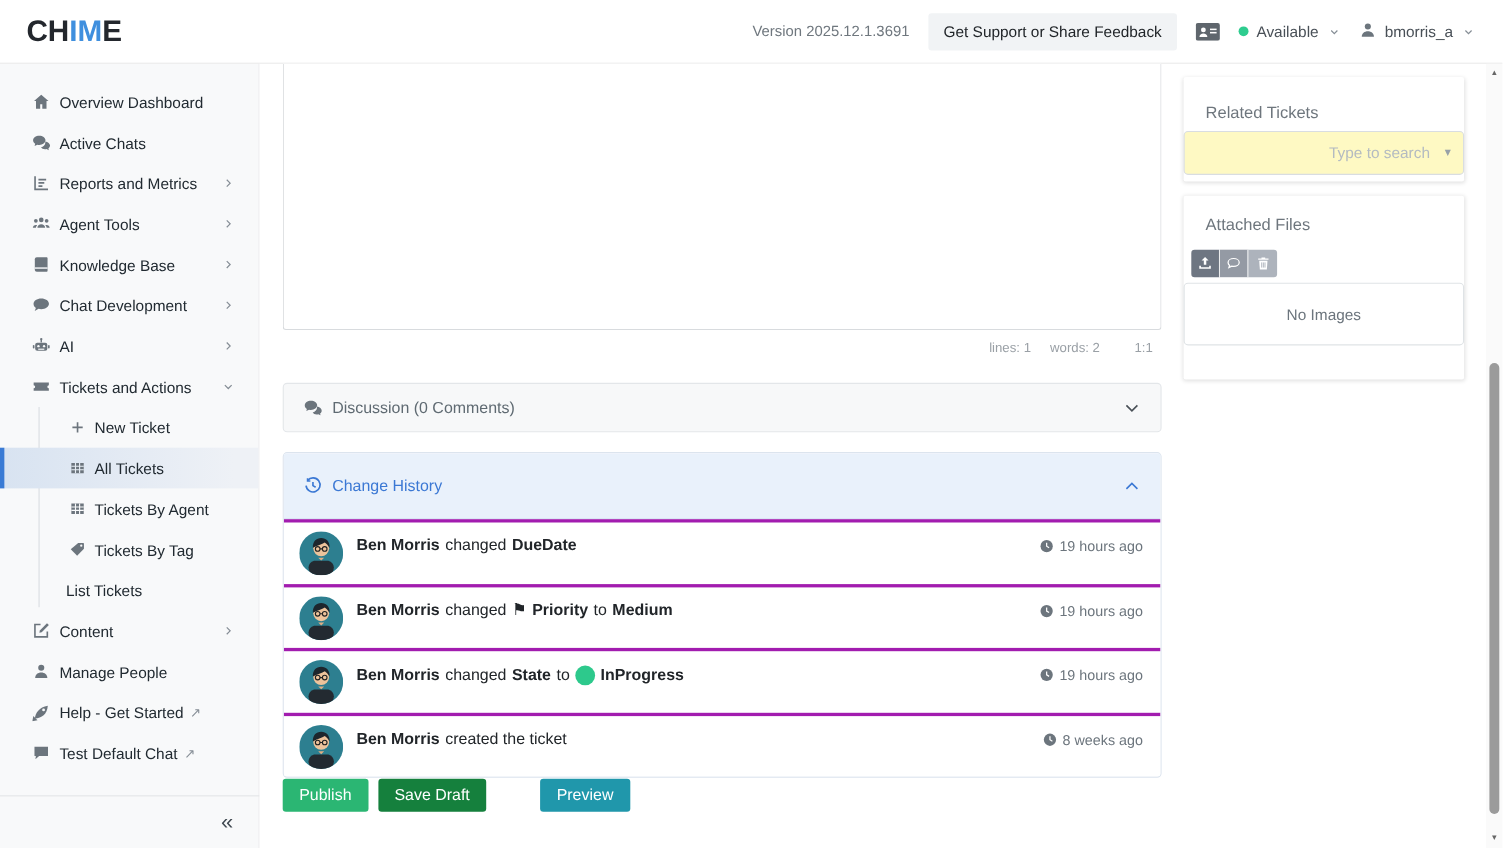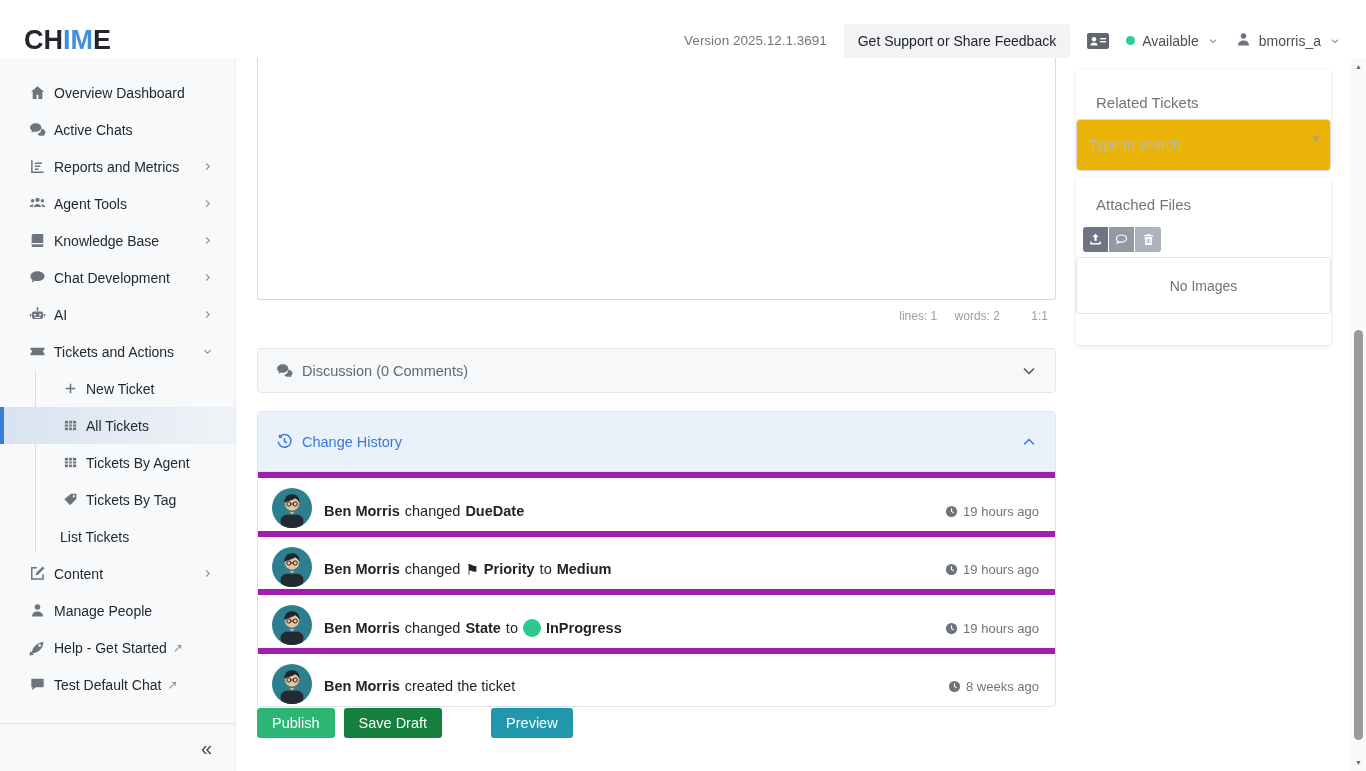--- a/index.html
+++ b/index.html
@@ -1,21 +1,21 @@
 <!DOCTYPE html>
 <html><head>
 <meta charset="utf-8">
 <style>
   * { margin:0; padding:0; box-sizing:border-box; }
   html,body { width:1366px; height:771px; overflow:hidden; background:#fff;
               font-family:"Liberation Sans", sans-serif; }
   .screen { position:relative; width:1366px; height:771px; }
 
   
-  .header { position:absolute; top:12px; left:0; width:1366px; height:58px;
+  .header { position:absolute; top:0; left:0; width:1366px; height:58px;
             background:#fff; border-bottom:1px solid #e8e8e8;
             display:flex; align-items:center; padding:0 26px 0 24px; }
   .logo { font-size:27px; font-weight:800; letter-spacing:0px; color:#23272d; }
   .logo .lg-blue { color:#3f8fde; }
   .header-right { margin-left:auto; display:flex; align-items:center; gap:17px; }
   .version { font-size:13.5px; color:#6f777e; }
   .support-btn { background:#f1f3f5; border:none; border-radius:3px;
                  font-size:14px; color:#212529; padding:9px 14px; cursor:pointer;
                  font-family:inherit; }
   .hdr-item { display:flex; align-items:center; gap:7px; font-size:14px; color:#495057; cursor:pointer; }
@@ -60,22 +60,22 @@
                 border-radius:4px; font-size:14.5px; color:#5f6a72; }
   .bar-icon { display:inline-flex; width:17px; height:17px; margin-right:9px; }
   .bar-icon svg { width:100%; height:100%; }
   .bar-chev { margin-left:auto; display:inline-flex; }
 
   .history { position:absolute; left:21px; top:353px; width:799px;
              border:1px solid #dce4ee; border-radius:4px; overflow:hidden; background:#fff; }
   .history-head { height:60px; background:#e9f1fb; display:flex; align-items:center;
                   padding:0 18px; font-size:14.5px; color:#3b78d4; cursor:pointer;
                   border-bottom:1px solid #d9e5f4; }
-  .entry { display:flex; align-items:center; height:58.5px; padding:8px 16px 0 14px;
-           border-top:6px solid #a21caf; background:#fff; }
+  .entry { display:flex; align-items:flex-start; height:58.5px; padding:8px 16px 0 14px;
+           border-top:3px solid #a21caf; background:#fff; }
   .entry:first-of-type { border-top:none; }
   .avatar { width:40px; height:40px; border-radius:50%; overflow:hidden; flex:0 0 40px; }
   .avatar svg { width:40px; height:40px; display:block; }
   .etext { display:flex; align-items:center; gap:5px; margin-left:12px; margin-top:5px;
            font-size:14.5px; color:#212529; white-space:nowrap; }
   .etext b { font-weight:700; }
   .flag { font-size:15px; color:#212529; line-height:1; }
   .state-dot { width:18px; height:18px; border-radius:50%; background:#2dc98c; display:inline-block; }
   .etime { margin-left:auto; margin-top:6px; display:flex; align-items:center; gap:5px;
            font-size:13px; color:#6c757d; white-space:nowrap; }
@@ -89,23 +89,23 @@
   .btn-preview { background:#2097ab;margin-left:40px; }
 
   
   .card { position:absolute; left:840px; width:255px; background:#fff;
           box-shadow:0 1px 4px rgba(0,0,0,0.13); border-radius:2px; }
   .card1 { top:12px; height:95px; }
   .card2 { top:120px; height:167px; }
   .card-title { font-size:15px; color:#6e767d; padding:24px 0 0 20px; }
   .card2 .card-title { padding-top:18px; }
   .search-wrap { position:absolute; left:0; top:49px; width:255px; }
-  .search-input { width:255px; height:52px; border:1px solid #d9dde1; border-radius:4px;
+  .search-input { width:255px; height:40px; border:1px solid #d9dde1; border-radius:4px;
                   padding:0 30px 0 12px; font-size:14px; color:#495057; font-family:inherit;
-                  outline:none; background:#eab308; }
+                  outline:none; background:#fef9c3;text-align:right; }
   .search-input::placeholder { color:#b4bbc1; }
   .search-caret { position:absolute; right:12px; top:13px; font-size:11px; color:#98a1a8; pointer-events:none; }
   .file-toolbar { position:absolute; left:7px; top:49px; display:flex; }
   .tool-btn { width:26px; height:25px; display:flex; align-items:center; justify-content:center;
               cursor:pointer; }
   .tool-btn svg { width:15px; height:15px; }
   .tb1 { background:#6e7682; border-radius:3px 0 0 3px; border-right:1px solid #fff; }
   .tb2 { background:#949aa4; border-right:1px solid #fff; }
   .tb3 { background:#adb3bc; border-radius:0 3px 3px 0; }
   .no-images { position:absolute; left:0; top:79px; width:255px; height:57px;

